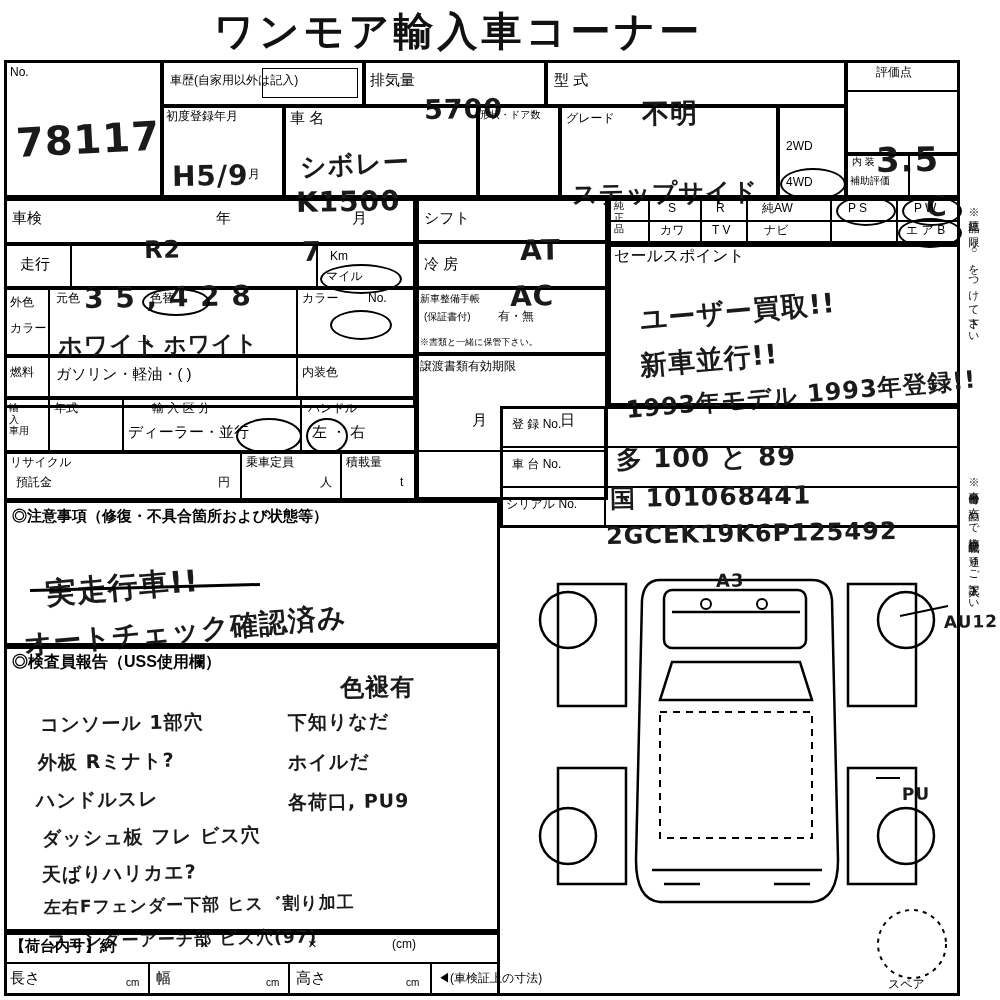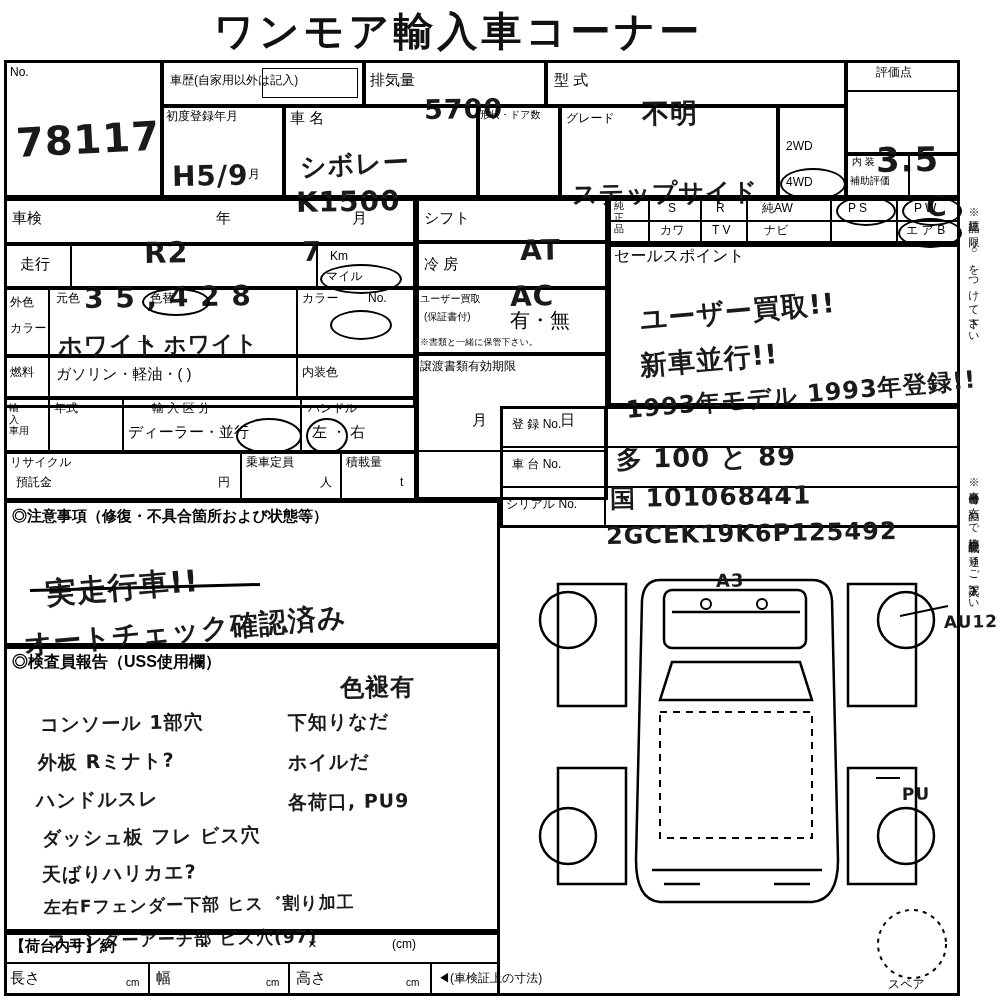--- a/index.html
+++ b/index.html
@@ -78,21 +78,21 @@
   <div class="bx" style="left:846px;top:154px;width:114px;height:44px;"></div>
   <div class="lbl xs" style="left:852px;top:157px;">内 装</div>
   <div class="lbl xs" style="left:850px;top:176px;">補助評価</div>
   <div class="ln" style="left:908px;top:156px;width:2px;height:40px;"></div>
   <div class="hand r0" style="left:926px;top:190px;font-size:28px;">C</div>
 
   <div class="bx" style="left:4px;top:198px;width:412px;height:210px;border-width:3px;"></div>
 
   <div class="bx" style="left:4px;top:198px;width:412px;height:46px;"></div>
   <div class="lbl" style="left:12px;top:210px;">車検</div>
-  <div class="hand r0" style="left:144px;top:236px;font-size:29px;">R2</div>
+  <div class="hand r0" style="left:144px;top:236px;font-size:24px;">R2</div>
   <div class="lbl" style="left:216px;top:210px;">年</div>
   <div class="hand r0" style="left:302px;top:236px;font-size:27px;">7</div>
   <div class="lbl" style="left:352px;top:210px;">月</div>
 
   <div class="bx" style="left:4px;top:244px;width:412px;height:44px;"></div>
   <div class="lbl" style="left:12px;top:256px;margin-left:8px;">走行</div>
   <div class="ln" style="left:70px;top:246px;width:2px;height:40px;"></div>
   <div class="hand r0" style="left:84px;top:282px;font-size:28px;">3 5 , 4 2 8</div>
   <div class="ln" style="left:316px;top:246px;width:2px;height:40px;"></div>
   <div class="lbl sm" style="left:330px;top:250px;">Km</div>
@@ -148,23 +148,23 @@
   <div class="bx" style="left:416px;top:198px;width:192px;height:302px;border-width:3px;"></div>
   <div class="bx" style="left:416px;top:198px;width:192px;height:44px;"></div>
   <div class="lbl" style="left:424px;top:210px;">シフト</div>
   <div class="hand r0" style="left:520px;top:234px;font-size:28px;">AT</div>
 
   <div class="bx" style="left:416px;top:242px;width:192px;height:46px;"></div>
   <div class="lbl" style="left:424px;top:256px;">冷 房</div>
   <div class="hand r0" style="left:510px;top:280px;font-size:28px;">AC</div>
 
   <div class="bx" style="left:416px;top:288px;width:192px;height:66px;"></div>
-  <div class="lbl xs" style="left:420px;top:294px;">ユーザー買取</div>
+  <div class="lbl xs" style="left:420px;top:294px;">新車整備手帳</div>
   <div class="lbl xs" style="left:424px;top:312px;">(保証書付)</div>
-  <div class="lbl" style="left:510px;top:310px;font-size:20px;">有・無</div>
+  <div class="lbl" style="left:498px;top:310px;font-size:12px;">有・無</div>
   <div class="lbl xs" style="left:420px;top:338px;font-size:9px;">※書類と一緒に保管下さい。</div>
 
   <div class="bx" style="left:416px;top:354px;width:192px;height:98px;"></div>
   <div class="lbl sm" style="left:420px;top:360px;">譲渡書類有効期限</div>
   <div class="lbl" style="left:472px;top:412px;">月</div>
   <div class="lbl" style="left:560px;top:412px;">日</div>
 
   <div class="bx" style="left:608px;top:198px;width:352px;height:46px;border-width:3px;"></div>
   <div class="ln" style="left:648px;top:200px;width:2px;height:42px;"></div>
   <div class="lbl xs" style="left:614px;top:200px;line-height:1.15;">純<br>正<br>品</div>

